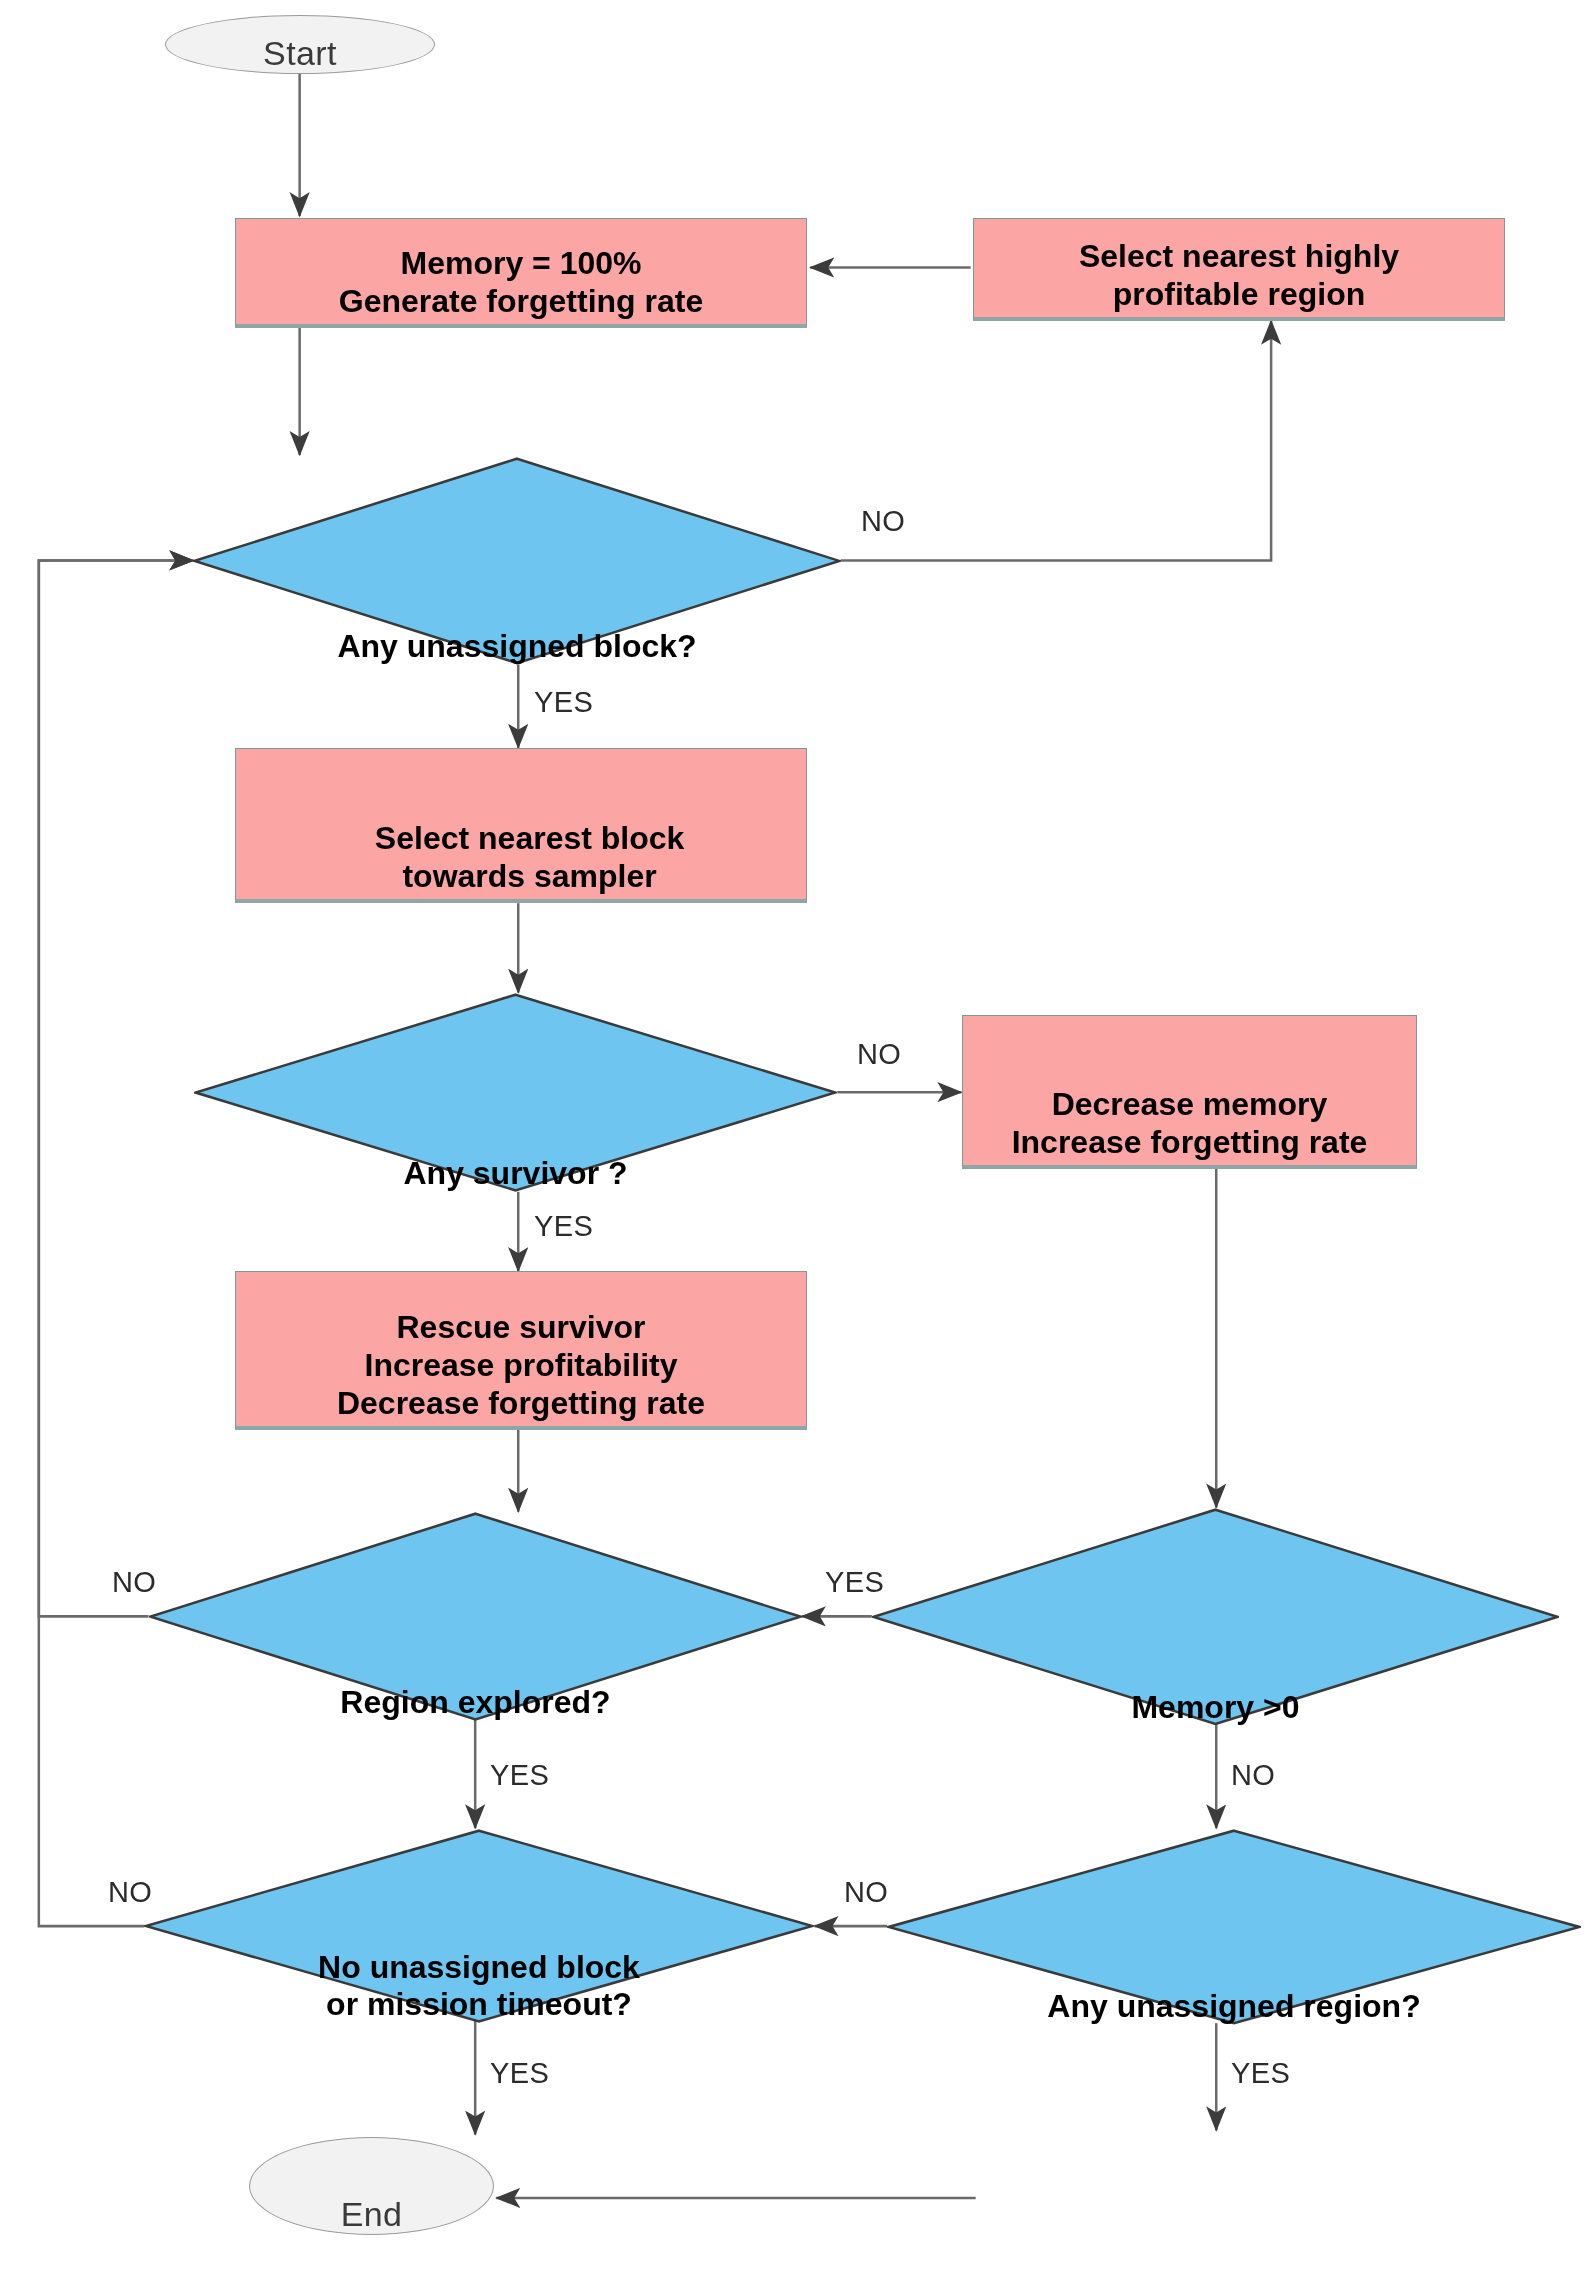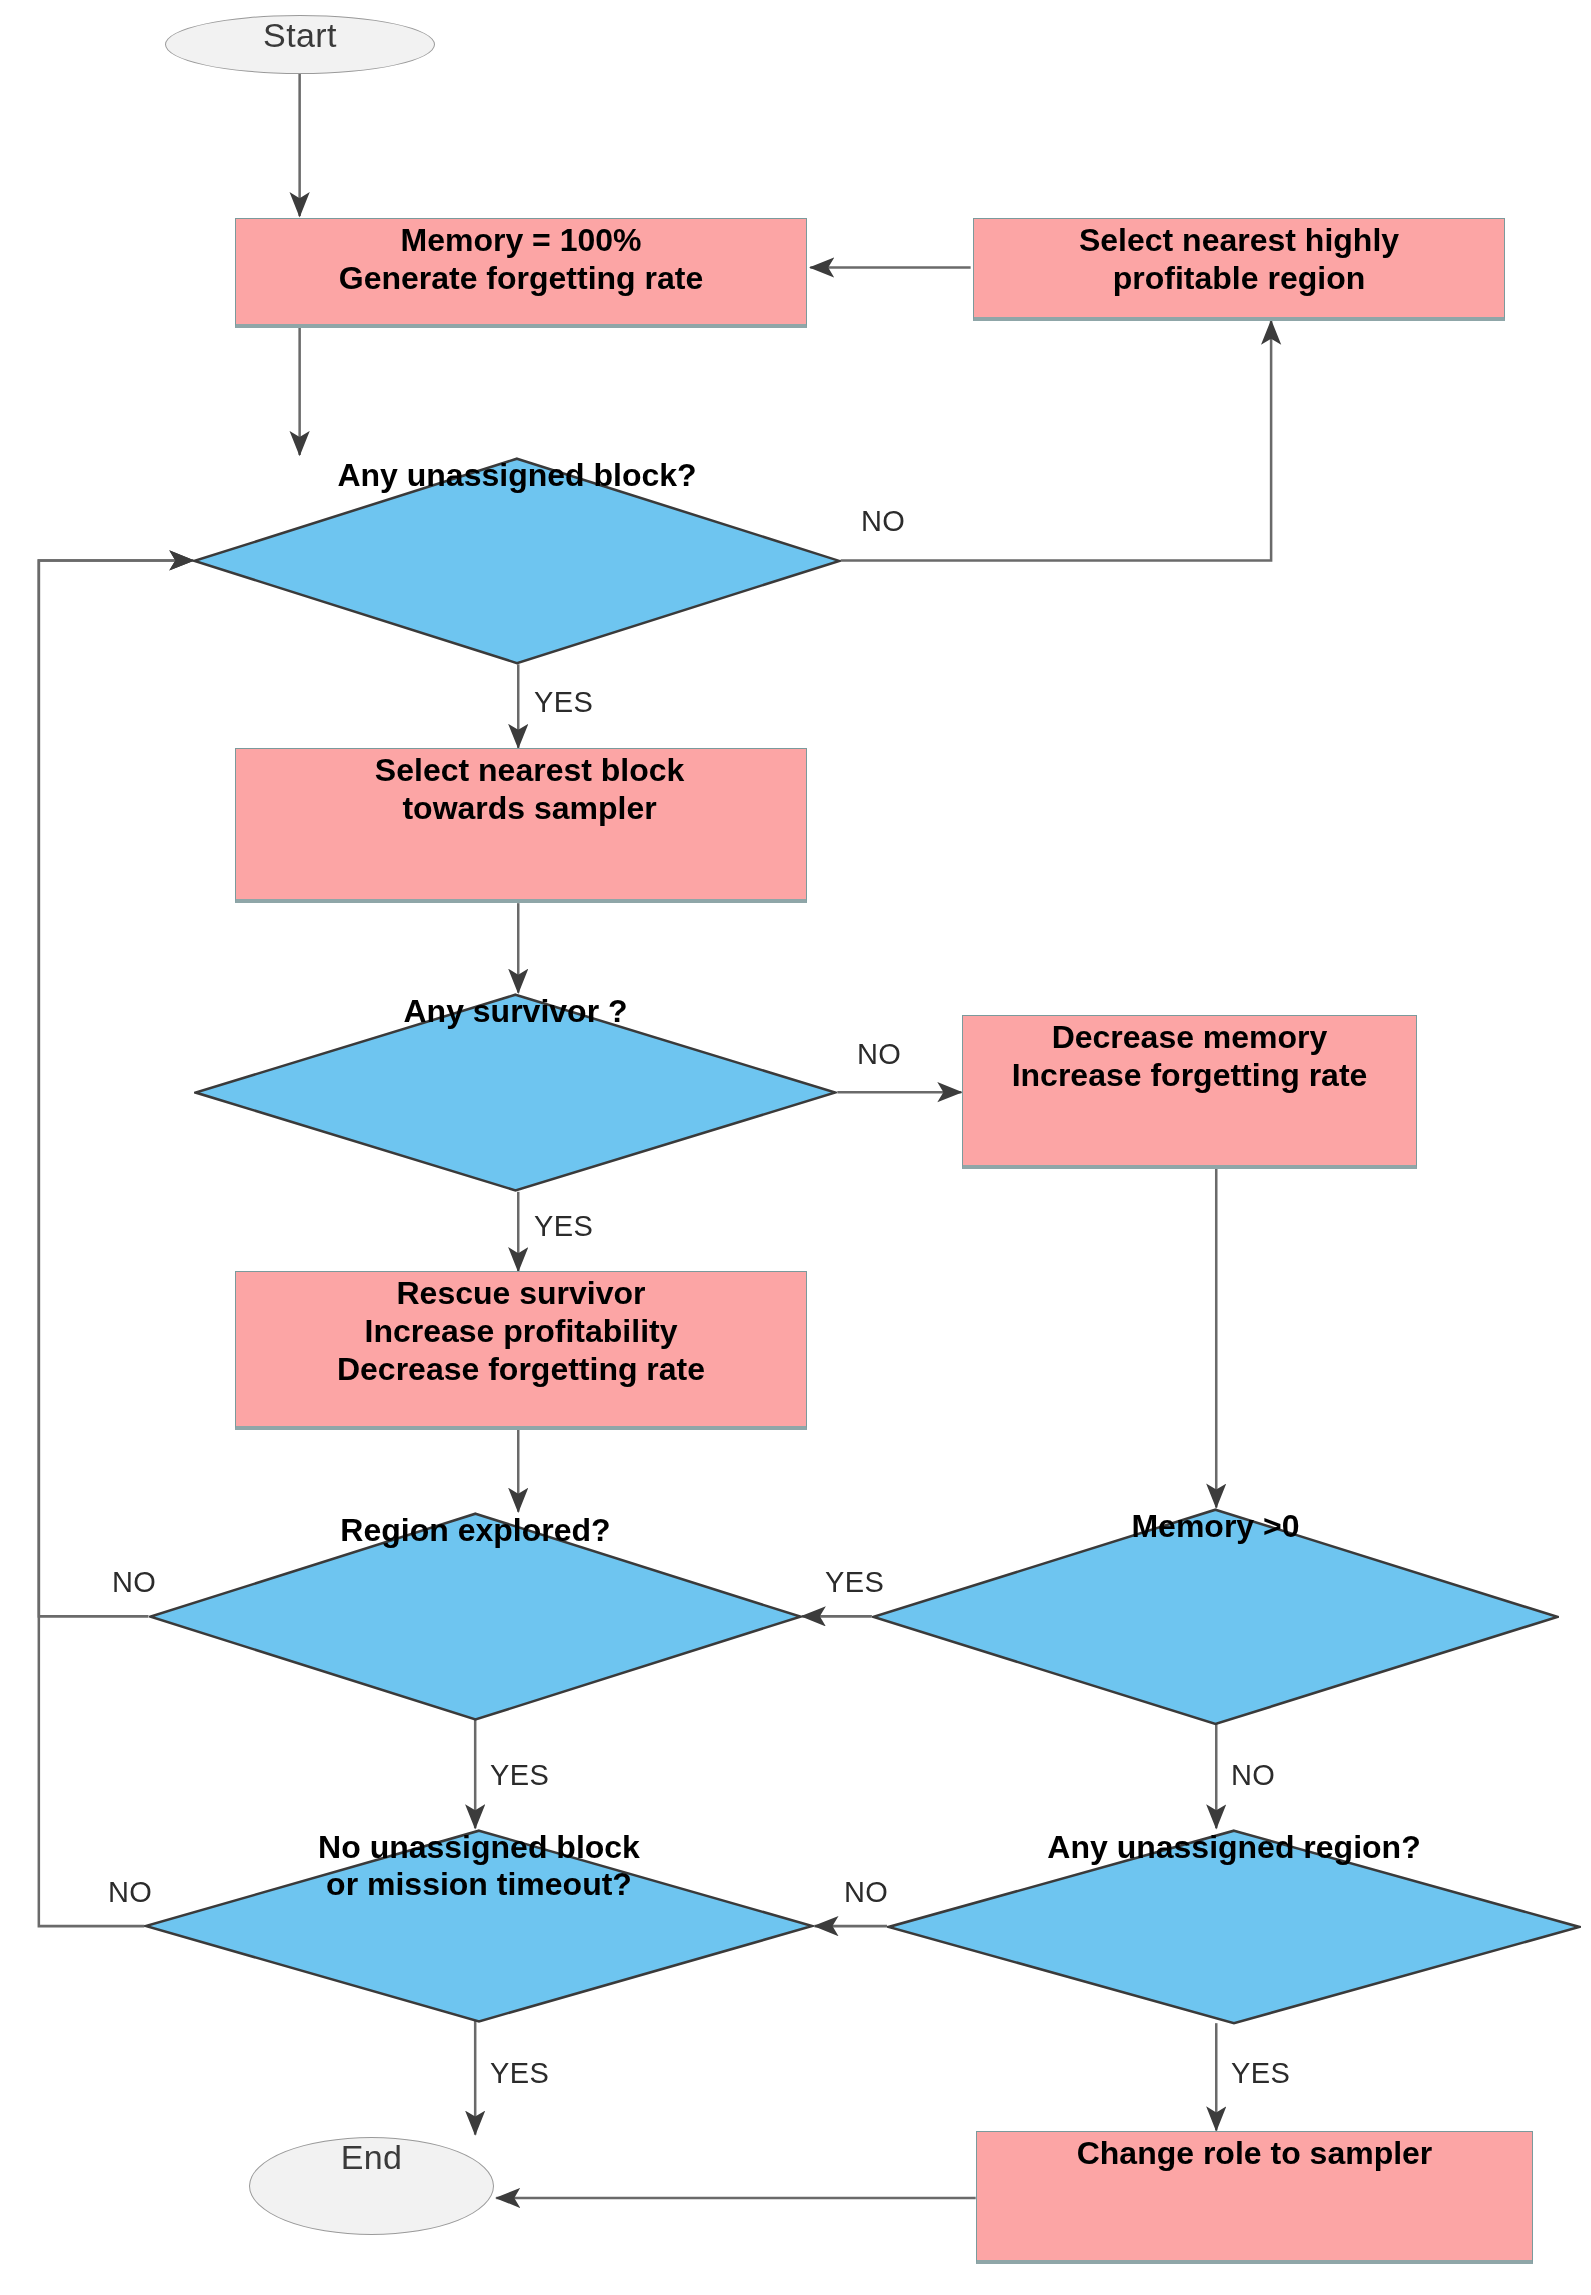--- a/index.html
+++ b/index.html
@@ -23,21 +23,21 @@
     left: 0;
     top: 0;
     width: 1591px;
     height: 2295px;
     pointer-events: none;
   }
   .node {
     position: absolute;
     box-sizing: border-box;
     display: flex;
-    align-items: flex-start;
+    align-items: flex-end;
     justify-content: center;
     text-align: center;
   }
   
   .terminator {
     background: #f2f2f2;
     border: 1.7px solid #9a9a9a;
     border-radius: 50%;
     color: #3a3a3a;
     font-size: 34px;
@@ -203,23 +203,20 @@
 or mission timeout?</span>
   </div>
 
   <div class="node decision" style="left:887px; top:1829px; width:694px; height:196px;">
     <svg class="diamond-bg" viewBox="0 0 822 232" preserveAspectRatio="none">
       <polygon points="411,2 820,116 411,230 2,116" fill="#6ec5f0" stroke="#3a3a3a" stroke-width="3"></polygon>
     </svg>
     <span class="node-text decision-label">Any unassigned region?</span>
   </div>
 
-  <div class="node process" style="left:976px; top:2131px; width:557px; height:133px;">
-    <span class="node-text">Change role to sampler</span>
-  </div>
 
   <div class="node terminator" style="left:249px; top:2137px; width:245px; height:98px;">
     <span class="node-text">End</span>
   </div>
 
   <span class="edge-label" style="left:861px; top:505px;">NO</span>
 
   <span class="edge-label" style="left:534px; top:686px;">YES</span>
 
   <span class="edge-label" style="left:857px; top:1038px;">NO</span>

